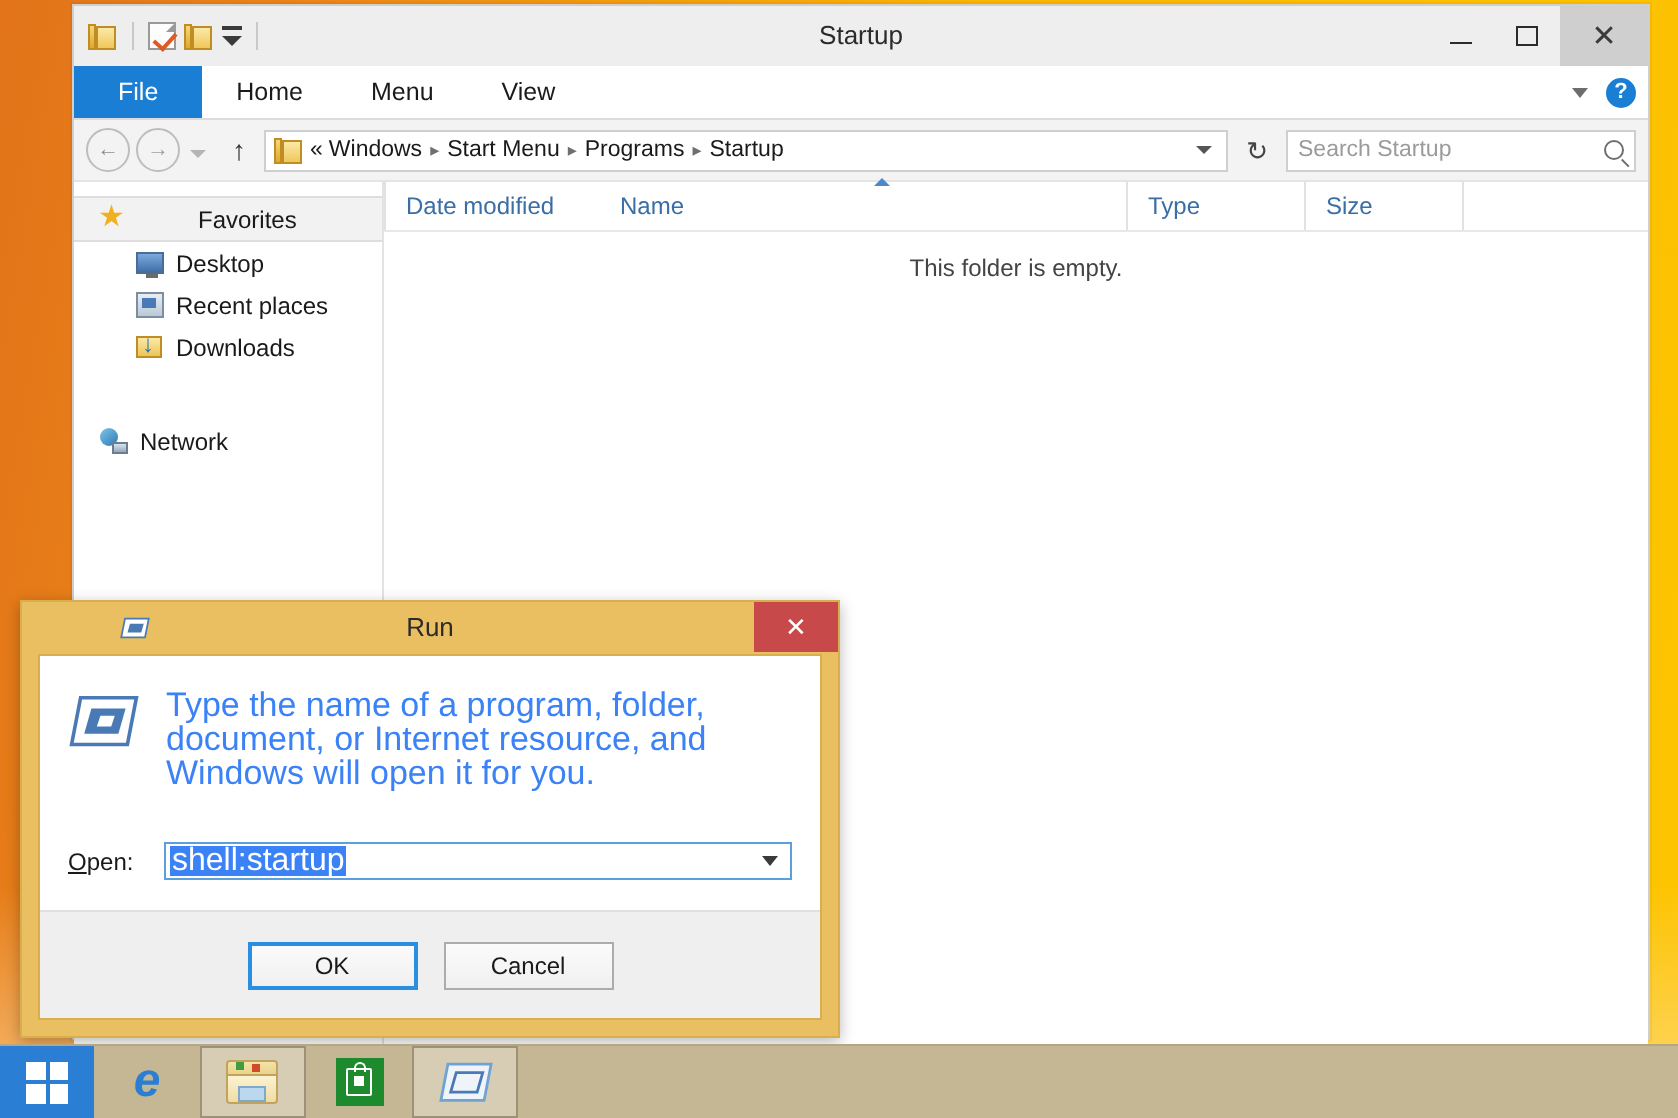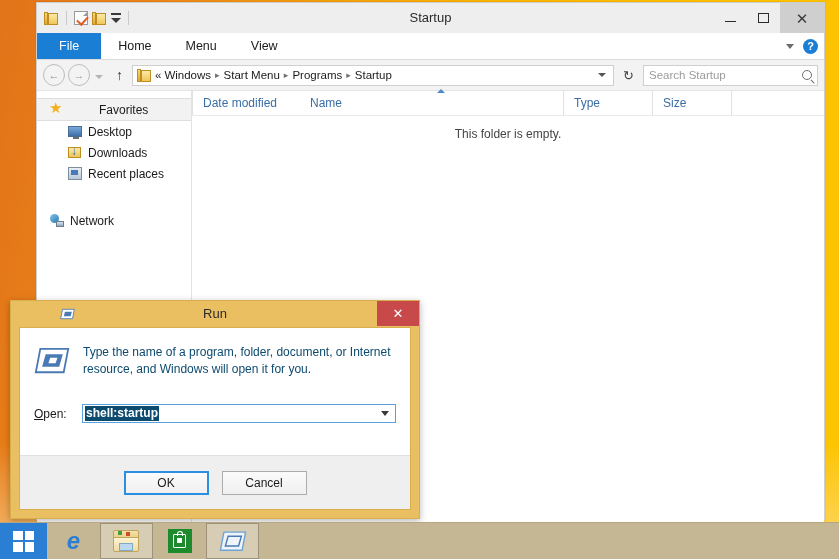--- a/index.html
+++ b/index.html
@@ -167,30 +167,30 @@
     position:absolute;right:0;top:0;width:42px;height:25px;background:#c8494a;color:#fff;
     display:flex;align-items:center;justify-content:center;font-size:13px;
   }
   .run-inner{
     position:absolute;left:8px;top:26px;right:8px;bottom:8px;background:#fff;border:1px solid #d9ae4d;
     box-sizing:border-box;display:flex;flex-direction:column;
   }
   .run-top{flex:1;padding:16px 14px 0 14px;position:relative;}
   .run-desc-row{display:flex;gap:13px;align-items:flex-start;}
   .run-ico-lg{width:36px;height:30px;flex:none;margin-top:2px;}
-  .run-desc{font-size:12px;color:#0c4a6e;line-height:17px;max-width:320px;}
+  .run-desc{font-size:17px;color:#3b82f6;line-height:17px;max-width:320px;}
   .run-open-row{display:flex;align-items:center;gap:10px;margin-top:26px;}
   .run-open-lbl{font-size:12px;color:#1a1a1a;width:38px;}
   .run-open-lbl u{text-decoration:underline;}
   .run-combo{
     flex:1;height:19px;border:1px solid #5ba0dd;background:#fff;display:flex;align-items:center;
     box-sizing:border-box;padding-left:2px;
   }
   .run-combo .val{
-    font-size:12px;background:#0c4a6e;color:#fff;padding:0 1px;line-height:15px;font-weight:bold;
+    font-size:16px;background:#3b82f6;color:#fff;padding:0 1px;line-height:15px;
   }
   .combo-arrow{
     margin-left:auto;margin-right:6px;width:0;height:0;border-left:4px solid transparent;
     border-right:4px solid transparent;border-top:5px solid #3a3a3a;
   }
   .run-btnbar{
     height:53px;background:#efefef;border-top:1px solid #e0e0e0;display:flex;align-items:center;
     justify-content:center;gap:13px;
   }
   .run-btn{
@@ -299,26 +299,26 @@
     <div class="navpane">
       <div class="nav-item sel">
         <span class="star"></span>
         <span>Favorites</span>
       </div>
       <div class="nav-item child">
         <span class="ico-desktop"></span>
         <span>Desktop</span>
       </div>
       <div class="nav-item child">
+        <span class="ico-recent"></span>
+        <span>Recent places</span>
+      </div>
+      <div class="nav-item child">
         <span class="ico-dl"></span>
         <span>Downloads</span>
-      </div>
-      <div class="nav-item child">
-        <span class="ico-recent"></span>
-        <span>Recent places</span>
       </div>
       <div class="nav-gap"></div>
       <div class="nav-gap"></div>
       <div class="nav-item">
         <span class="ico-net"></span>
         <span>Network</span>
       </div>
     </div>
 
     <div class="listpane">

